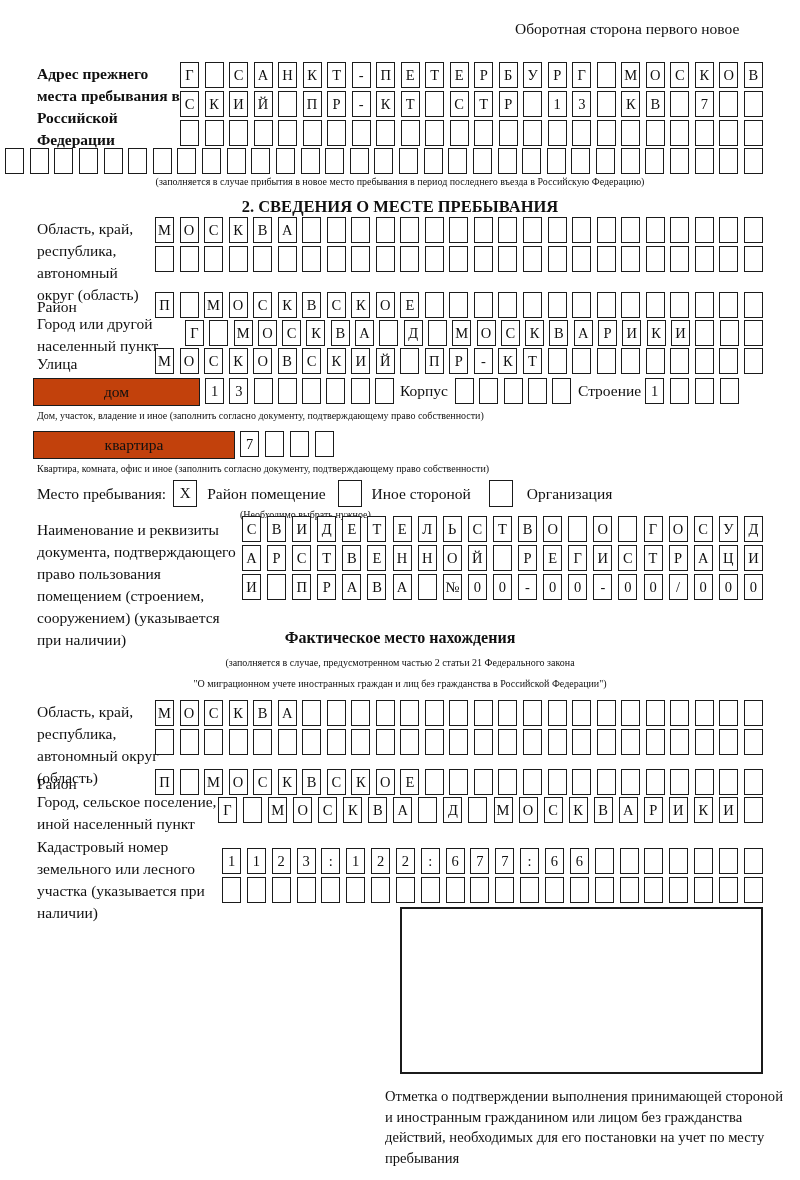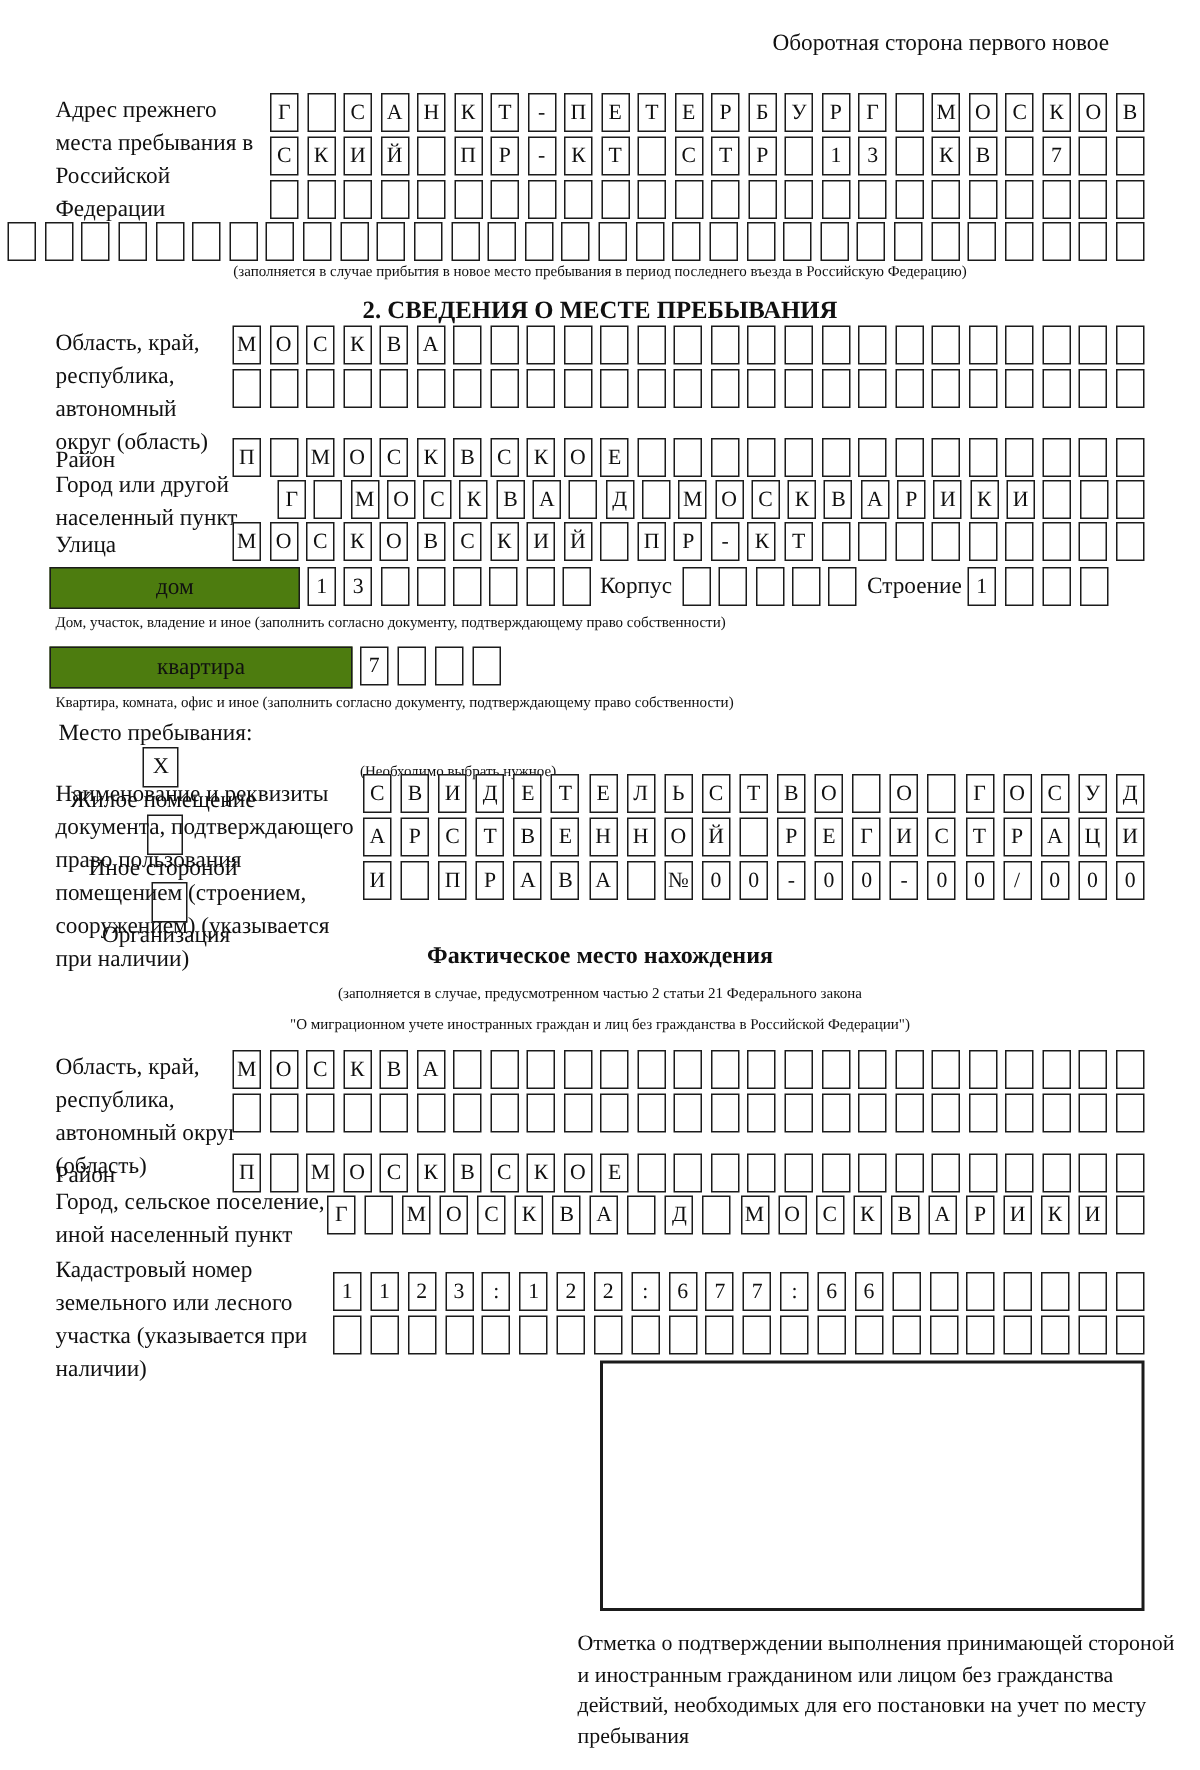--- a/index.html
+++ b/index.html
@@ -10,39 +10,39 @@
   }
   .abs{position:absolute;}
   .grid{display:flex;justify-content:space-between;}
   .cell{
     width:19px;height:26px;box-sizing:border-box;border:1.6px solid #1b1b1b;
     display:flex;align-items:center;justify-content:center;
     font-size:14.5px;line-height:1;background:#fff;flex:0 0 auto;
   }
   .bigbox{
     box-sizing:border-box;border:1.7px solid #1b1b1b;height:28px;
-    display:flex;align-items:center;justify-content:center;background:#4d7c0f;
+    display:flex;align-items:center;justify-content:center;background:#c2410c;
   }
   .cb{
     width:24px;height:27px;box-sizing:border-box;border:1.7px solid #1b1b1b;
     display:flex;align-items:center;justify-content:center;font-size:15px;
   }
   .label{line-height:1.42;}
   .note{font-size:10px;}
   .center{text-align:center;width:800px;left:0;}
   .bold{font-weight:bold;}
   .caption{font-size:14.6px;line-height:1.42;text-align:left;}
-  .inline-row{display:flex;align-items:center;flex-direction:column;}
+  .inline-row{display:flex;align-items:center;}
 </style>
 </head>
 <body>
 
 <div class="abs" style="top:20px;left:515px;">Оборотная сторона первого новое</div>
 
-<div class="abs label" style="top:63px;left:37px;width:147px;">Адрес прежнего места пребывания в Российской Федерации</div>
+<div class="abs label" style="top:63px;left:37px;width:147px;font-weight:bold;">Адрес прежнего места пребывания в Российской Федерации</div>
 <div class="abs grid" style="top:62px;left:180px;width:583px;">
     <span class="cell">Г</span>
     <span class="cell"></span>
     <span class="cell">С</span>
     <span class="cell">А</span>
     <span class="cell">Н</span>
     <span class="cell">К</span>
     <span class="cell">Т</span>
     <span class="cell">-</span>
     <span class="cell">П</span>
@@ -326,21 +326,21 @@
     <span class="cell">7</span>
     <span class="cell"></span>
     <span class="cell"></span>
     <span class="cell"></span>
   </div>
 <div class="abs note" style="top:463px;left:37px;">Квартира, комната, офис и иное (заполнить согласно документу, подтверждающему право собственности)</div>
 
 <div class="abs inline-row" style="top:480px;left:37px;">
   <span>Место пребывания:</span>
   <span class="cb" style="margin-left:7px;">X</span>
-  <span style="margin-left:10px;">Жилое помещение</span>
+  <span style="margin-left:10px;">Район помещение</span>
   <span class="cb" style="margin-left:12px;"></span>
   <span style="margin-left:10px;">Иное стороной</span>
   <span class="cb" style="margin-left:18px;"></span>
   <span style="margin-left:14px;">Организация</span>
 </div>
 <div class="abs note" style="top:509px;left:240px;">(Необходимо выбрать нужное)</div>
 
 <div class="abs label" style="top:519px;left:37px;width:205px;">Наименование и реквизиты документа, подтверждающего право пользования помещением (строением, сооружением) (указывается при наличии)</div>
 <div class="abs grid" style="top:516px;left:242px;width:521px;">
     <span class="cell">С</span>

